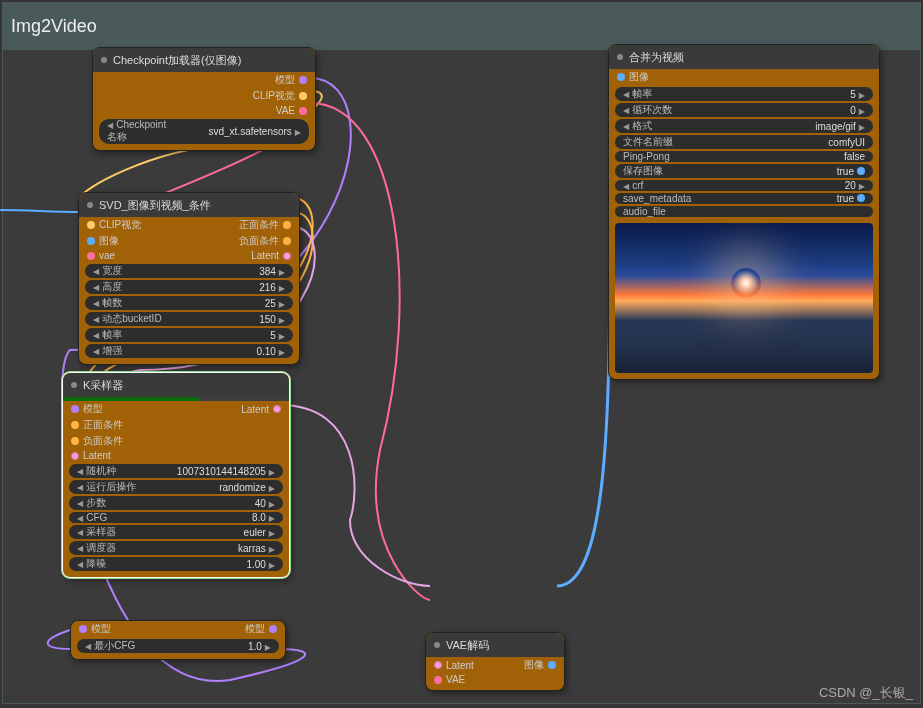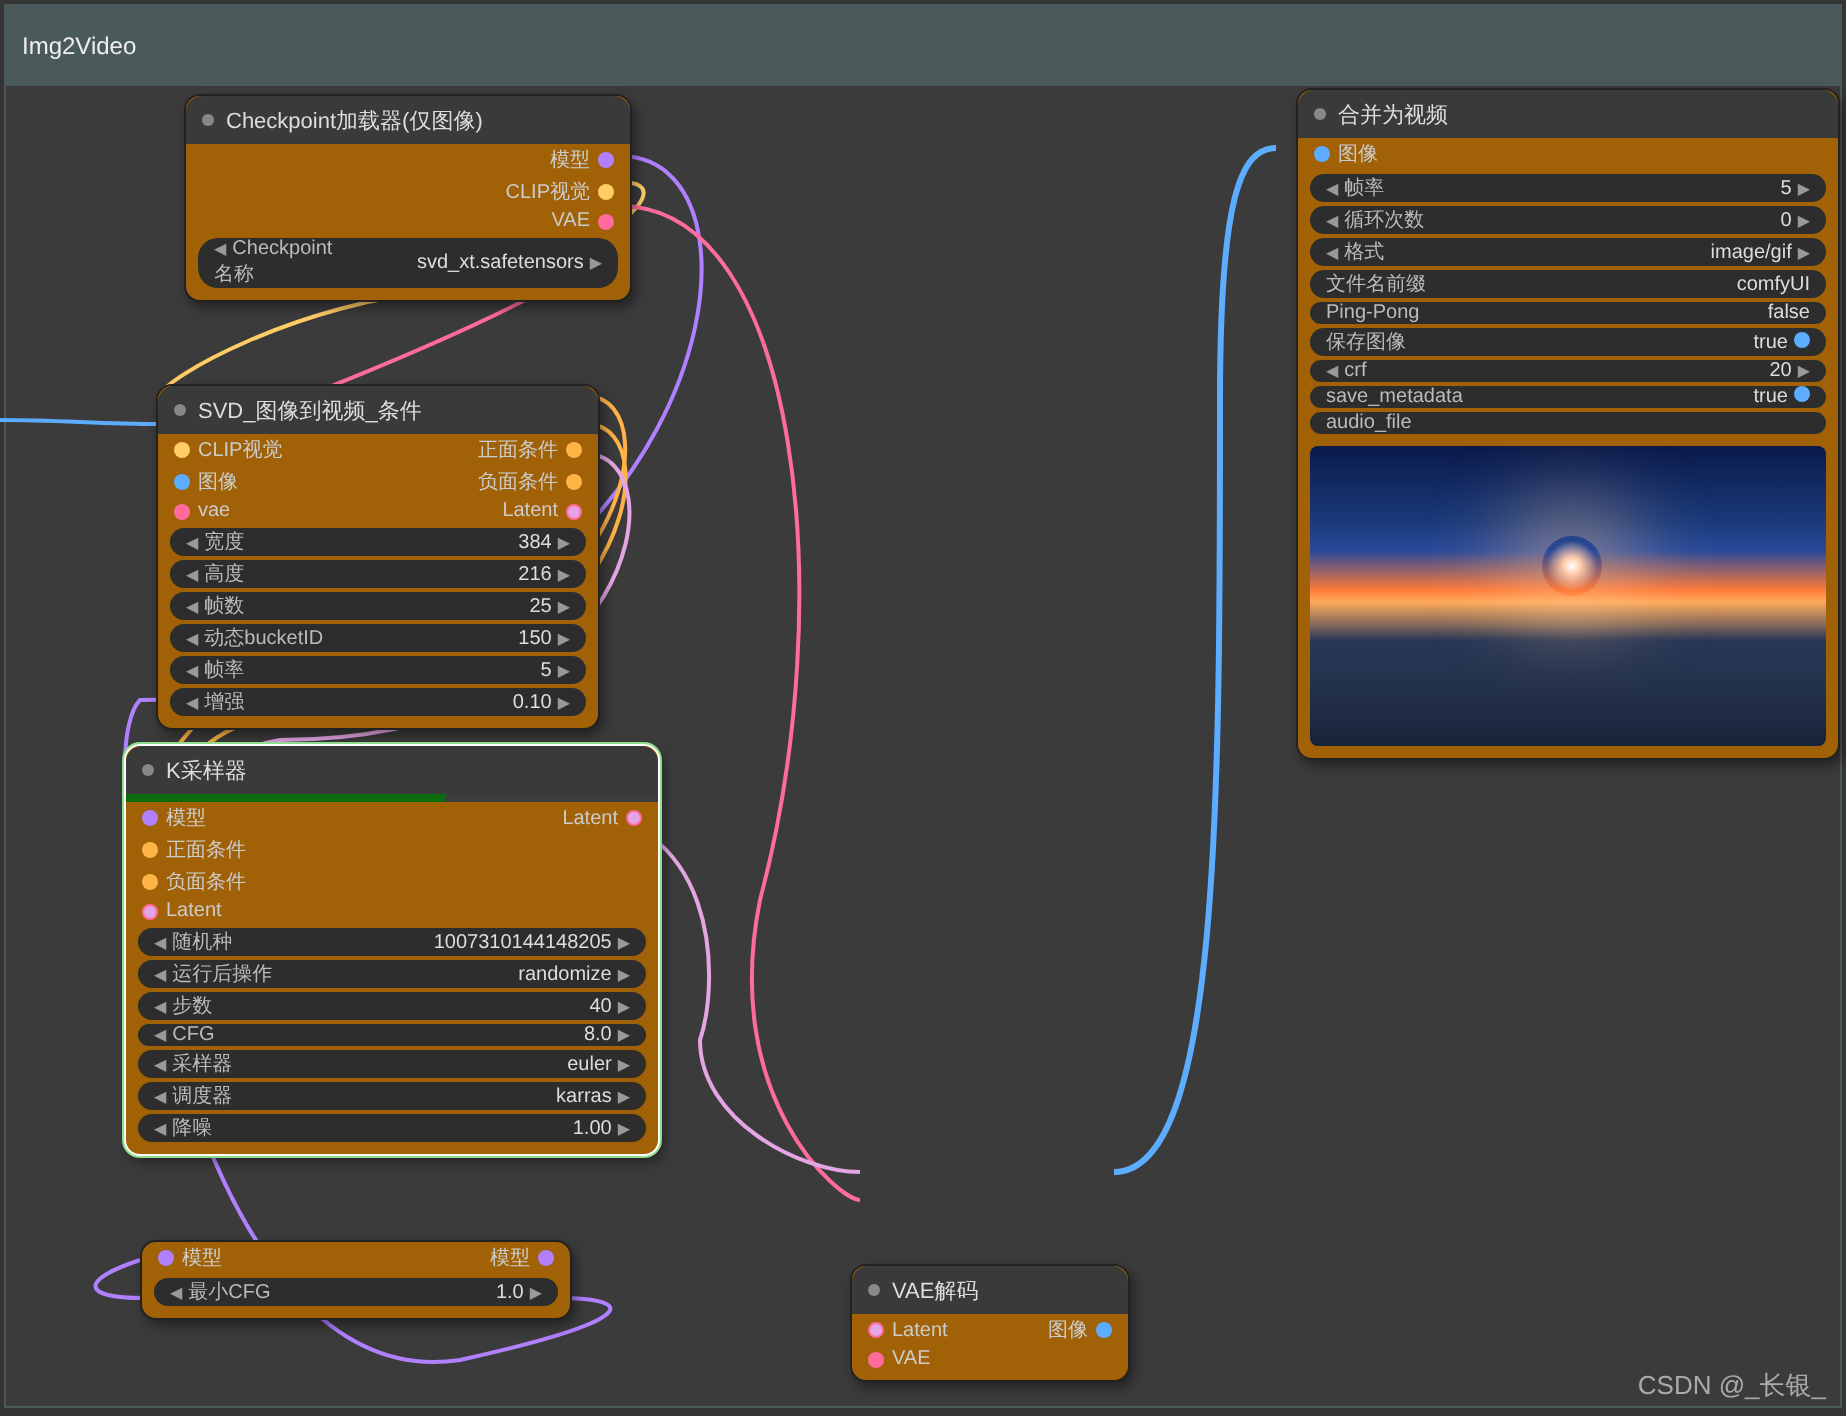--- a/index.html
+++ b/index.html
@@ -17,21 +17,21 @@
   position: absolute;
   left: 2px; top: 2px;
   width: 919px; height: 702px;
   border: 1px solid #4a5a5a;
   background: #3b3b3b;
 }
 .group-title {
   background: #4a5a5a;
   color: #eee;
   padding: 13px 8px;
-  font-size: 12px;
+  font-size: 18px;
 }
 .node {
   position: absolute;
   background: #a16207;
   border: 1px solid #222;
   border-radius: 8px;
   box-shadow: 2px 3px 6px rgba(0,0,0,0.4);
 }
 .node-header {
   background: #3a3a3a;
@@ -235,21 +235,21 @@
       <span class="widget-label arrow-l">帧率</span>
       <span class="widget-value arrow-r">5</span>
     </div>
   <div class="widget">
       <span class="widget-label arrow-l">增强</span>
       <span class="widget-value arrow-r">0.10</span>
     </div>
   <div style="height:4px"></div>
 </div>
 
-<div class="node selected" style="left:62px; top:372px; width:268px;">
+<div class="node selected" style="left:62px; top:372px; width:228px;">
   <div class="node-header">K采样器</div>
   <div class="titlebar-accent"></div>
   <div class="io-row">
       <span class="io-left">
         <span class="port c-model"></span>
         <span>模型</span>
       </span>
       <span class="io-right">
         <span>Latent</span>
         <span class="port c-latent"></span>
@@ -336,21 +336,21 @@
     </div>
   <div class="io-row">
       <span class="io-left">
         <span class="port c-vae"></span>
         <span>VAE</span>
       </span>
     </div>
   <div style="height:4px"></div>
 </div>
 
-<div class="node" style="left:648px; top:44px; width:272px;">
+<div class="node" style="left:608px; top:44px; width:272px;">
   <div class="node-header">合并为视频</div>
   <div class="io-row">
       <span class="io-left">
         <span class="port c-image"></span>
         <span>图像</span>
       </span>
     </div>
   <div class="widget">
       <span class="widget-label arrow-l">帧率</span>
       <span class="widget-value arrow-r">5</span>

